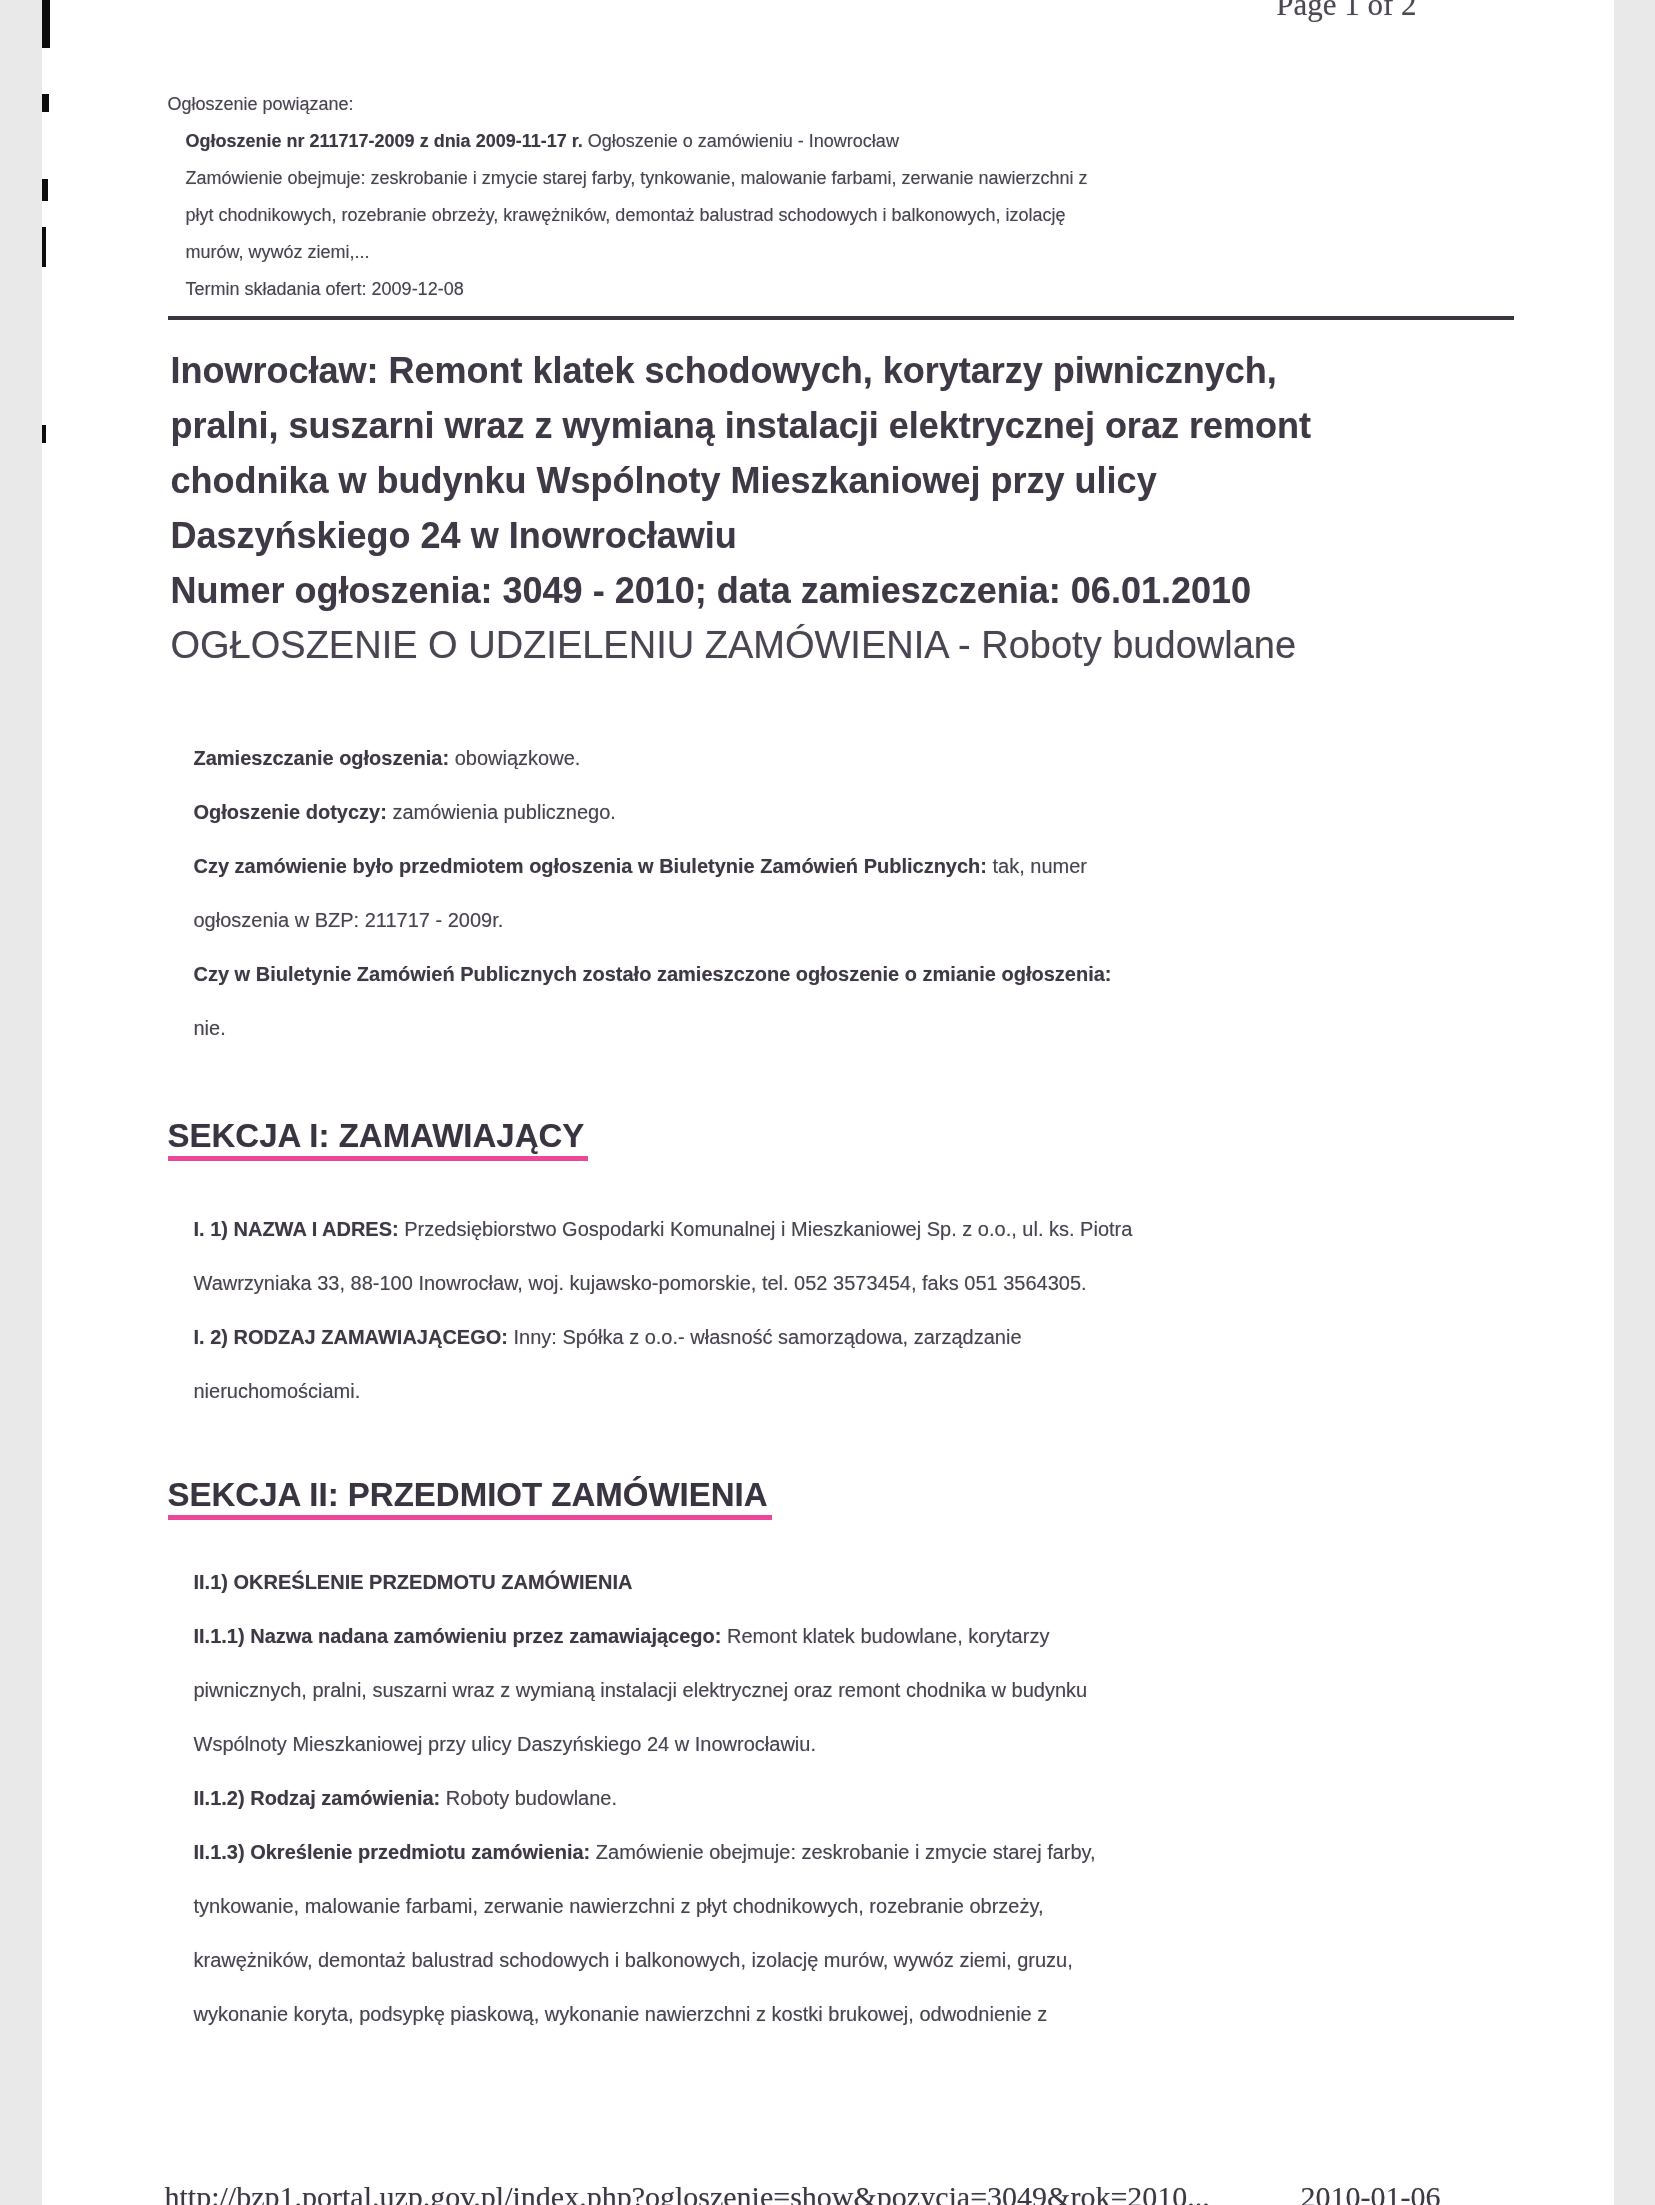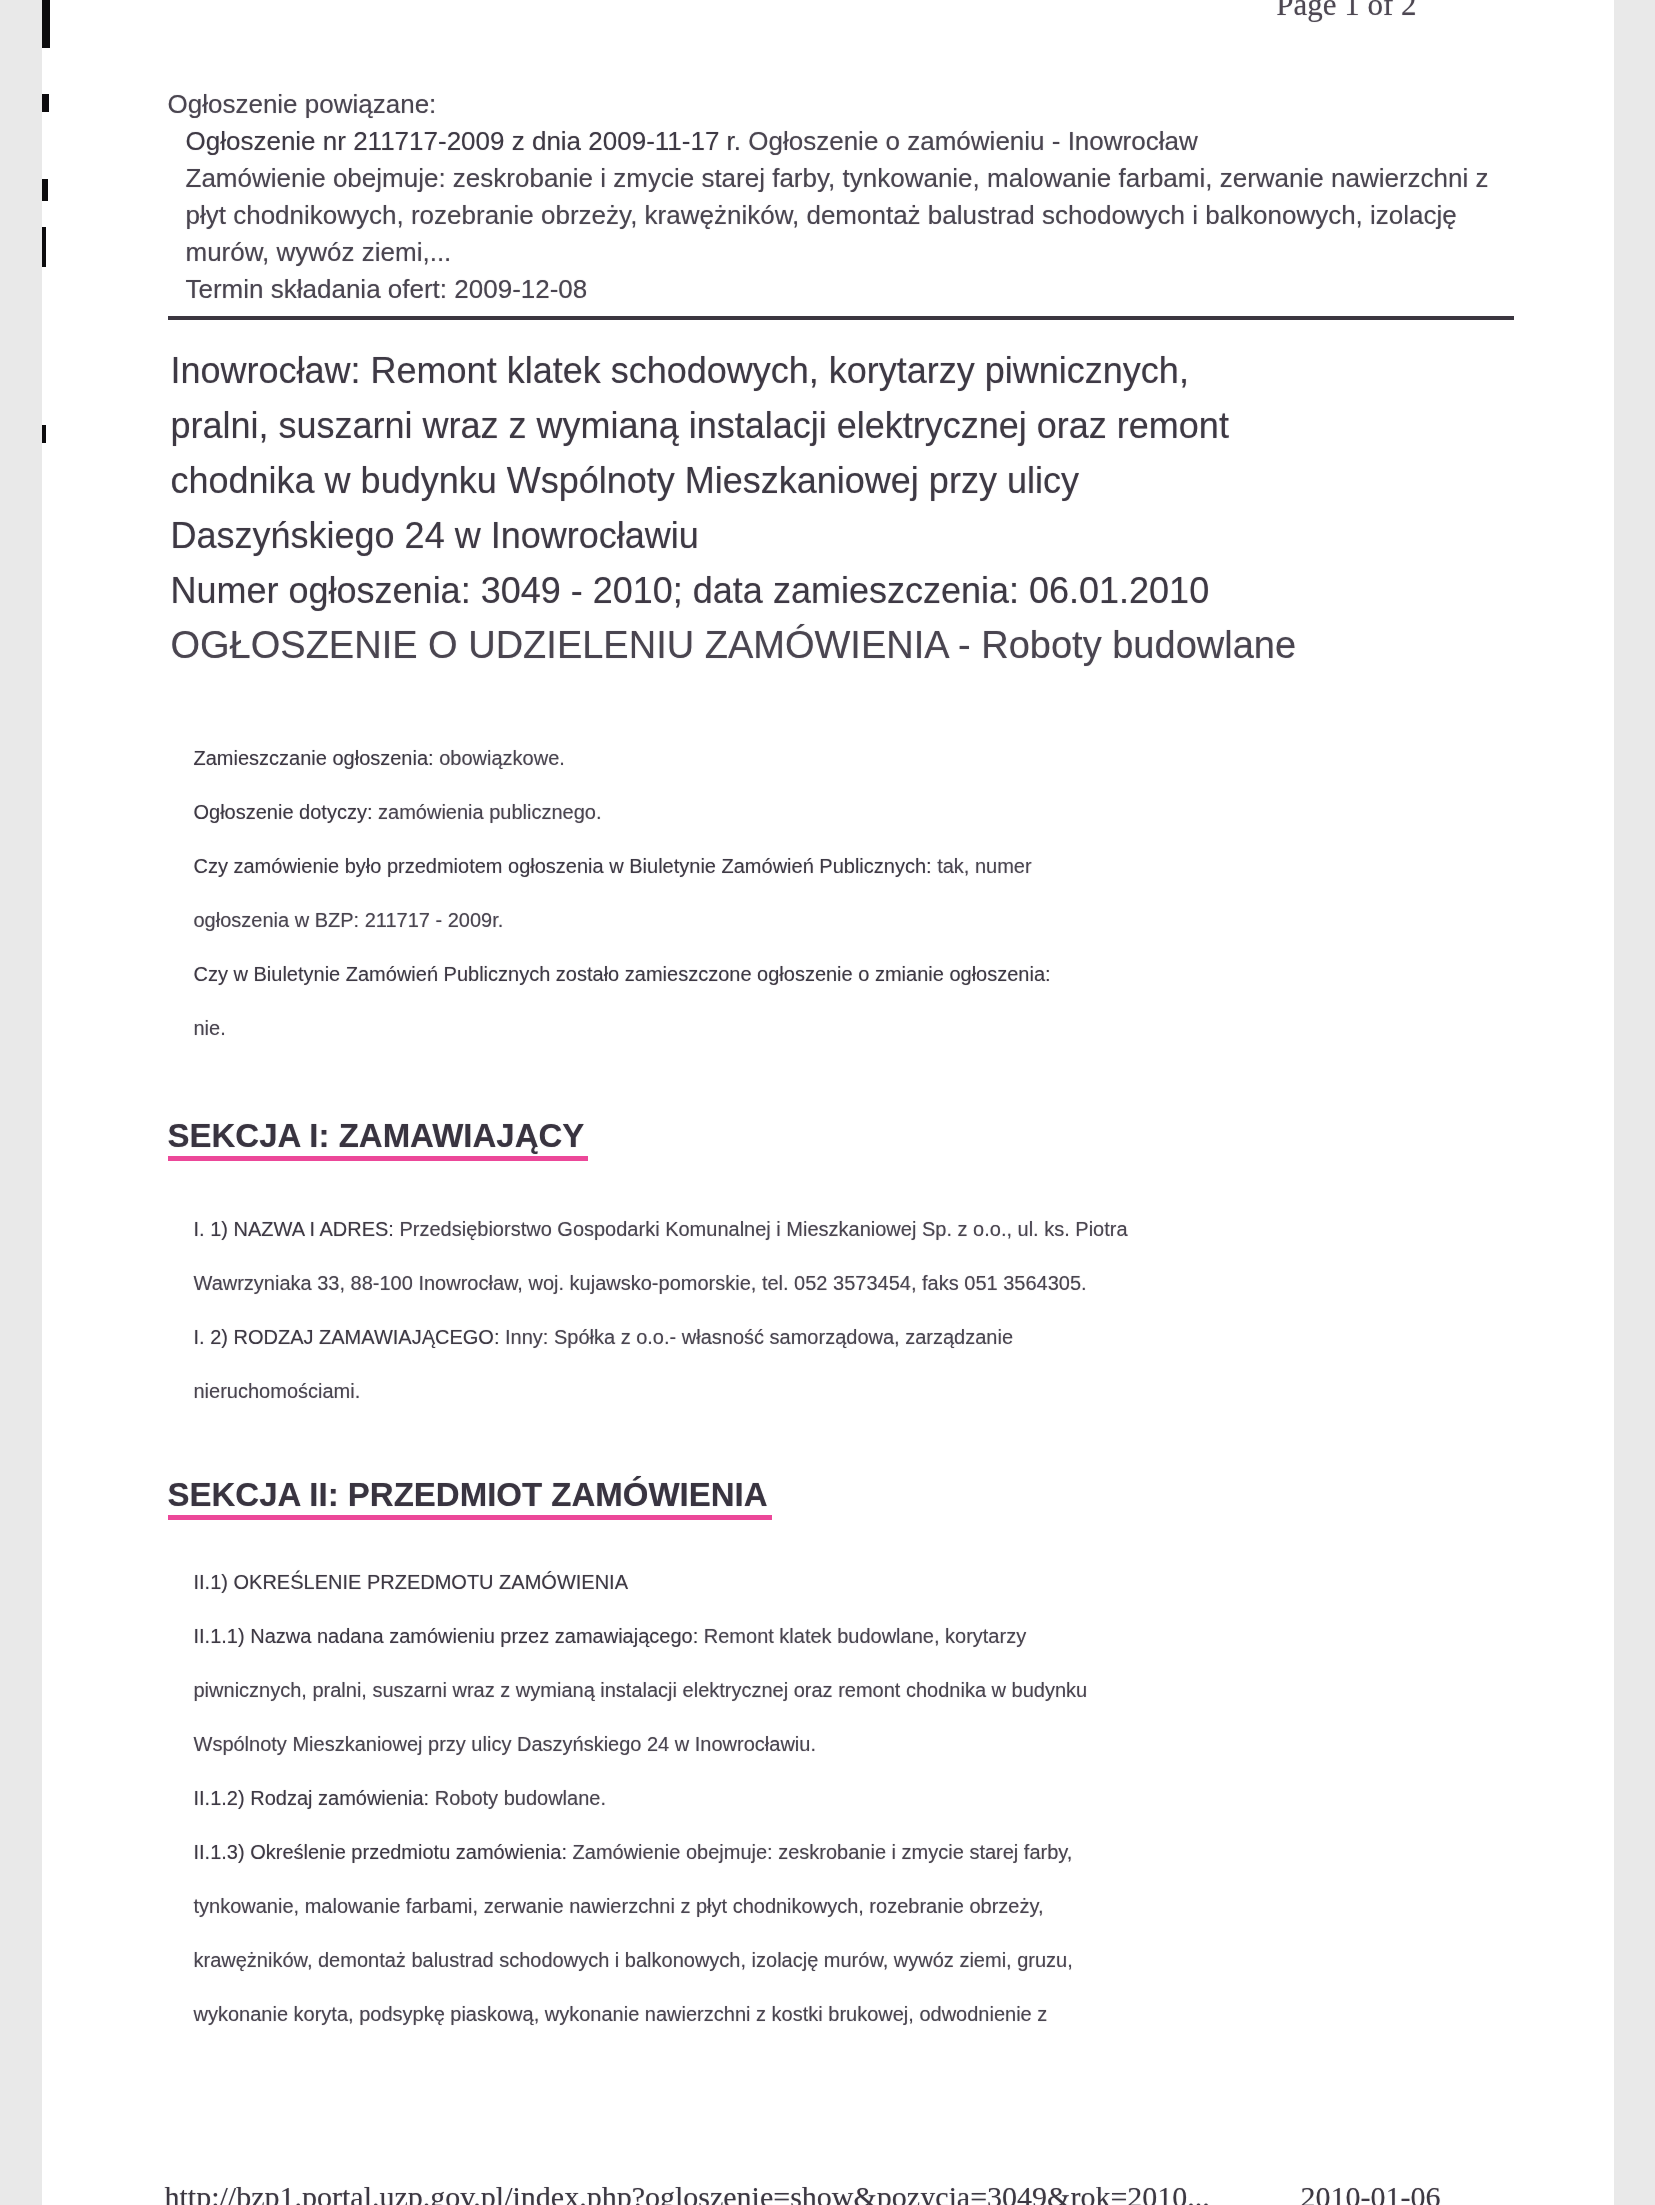--- a/index.html
+++ b/index.html
@@ -3,37 +3,37 @@
 <meta charset="utf-8">
 <style>
   html,body{margin:0;padding:0;background:#e9e9e9;}
   .page{
     position:relative;width:1572px;height:2206px;background:#ffffff;
     overflow:hidden;margin:0 auto;
     font-family:"Liberation Sans",sans-serif;
     color:#4a4550;
   }
   .fuzz{text-shadow:0 0 1px rgba(74,69,80,0.45);}
-  .b{font-weight:normal;color:#3e3944;}
+  .b{font-weight:bold;color:#3e3944;}
   .tline{white-space:nowrap;}
 
   
   .artifact{position:absolute;background:#0d0c0e;}
   .a1{left:0;top:30;width:8px;height:48px;}
   .a2{left:0;top:94px;width:7px;height:18px;}
   .a3{left:0;top:179px;width:6px;height:22px;}
   .a4{left:0;top:227px;width:4px;height:40px;}
   .a5{left:0;top:425px;width:4px;height:18px;}
 
   .page-indicator{
     position:absolute;top:-13px;right:197px;
     font-family:"Liberation Serif",serif;font-size:31px;color:#4d4752;
   }
 
-  .intro{position:absolute;top:86px;left:126px;font-size:26px;line-height:37px;}
+  .intro{position:absolute;top:86px;left:126px;font-size:18px;line-height:37px;}
   .intro-nested{margin-left:18px;}
 
   .divider{position:absolute;top:316px;left:126px;width:1346px;height:4px;background:#3b3640;}
 
   .title-block{
     position:absolute;top:343px;left:129px;width:1353px;text-align:left;
     font-size:36px;font-weight:bold;line-height:55px;color:#443e49;
   }
   .subtitle{font-weight:normal;font-size:38px;color:#4a4550;}
 

